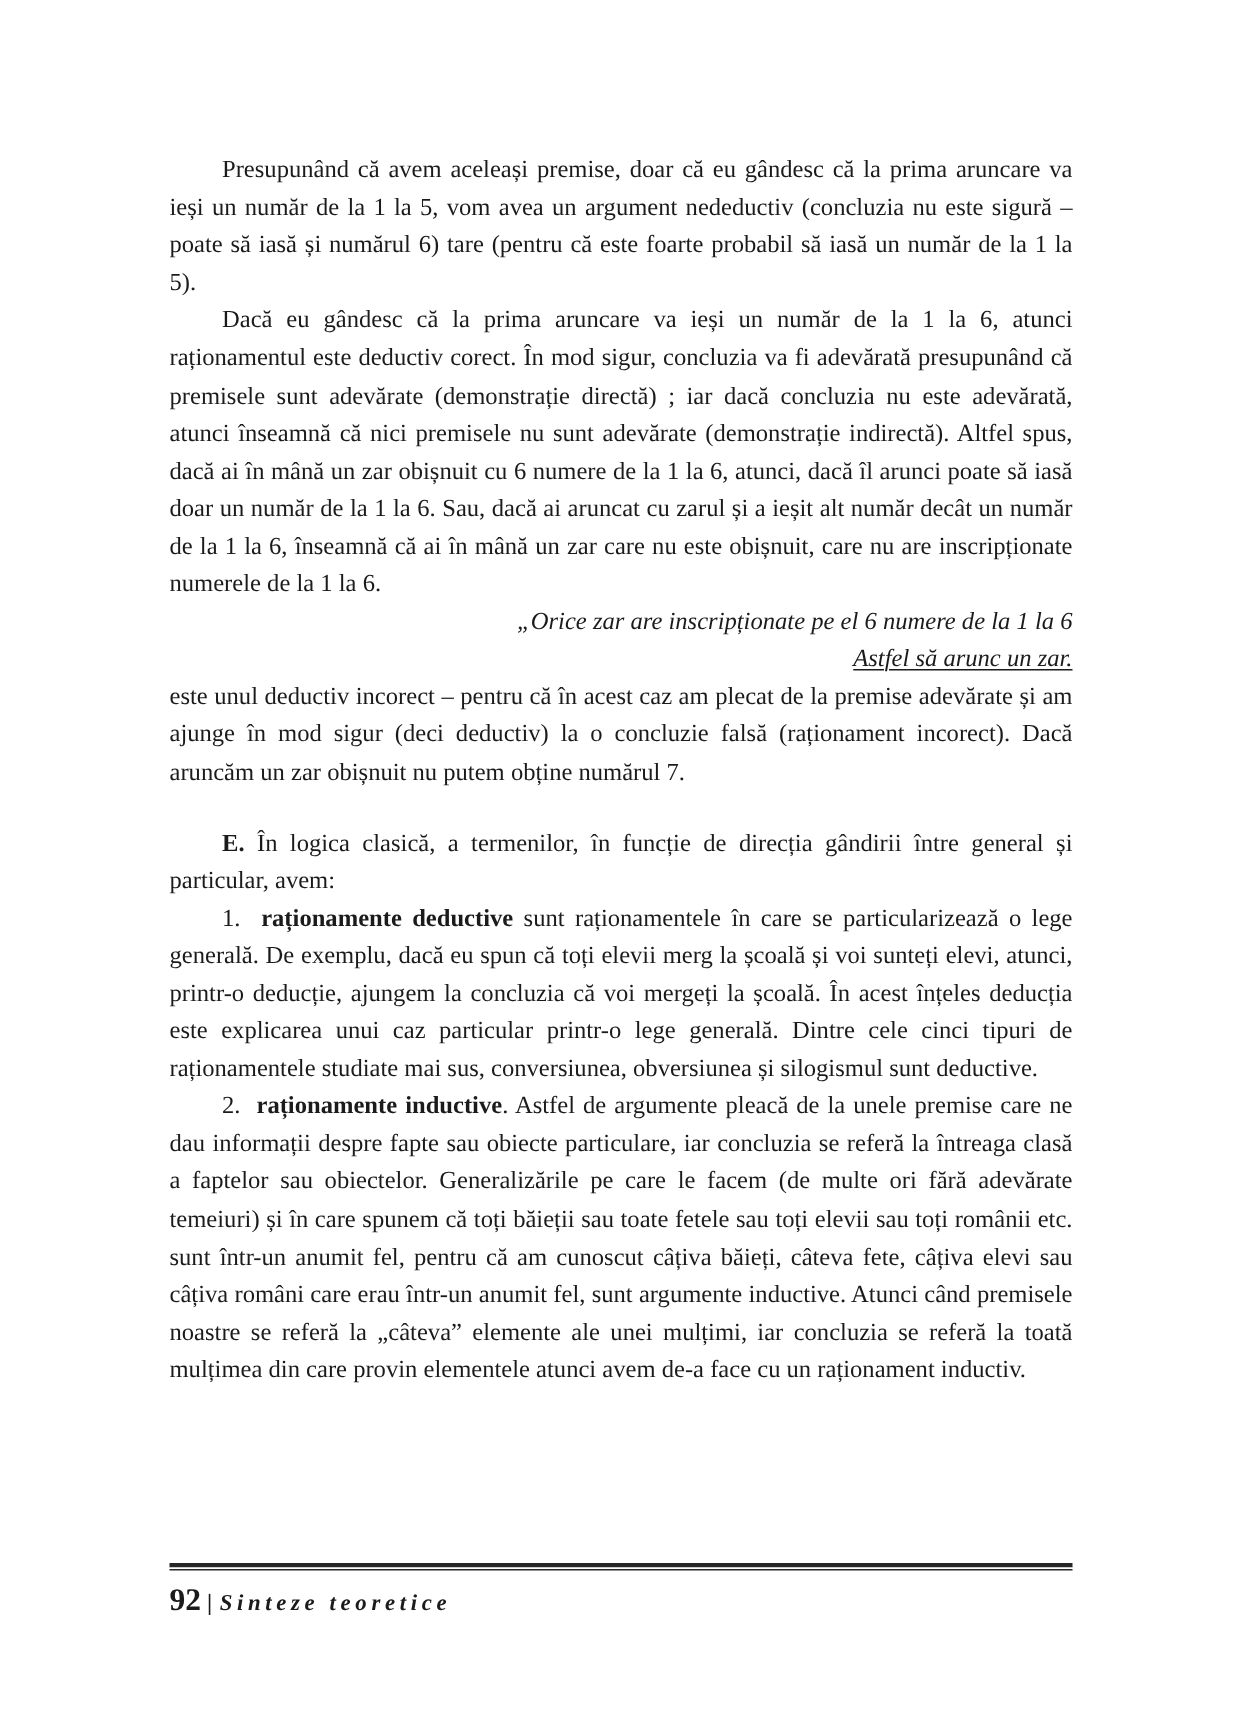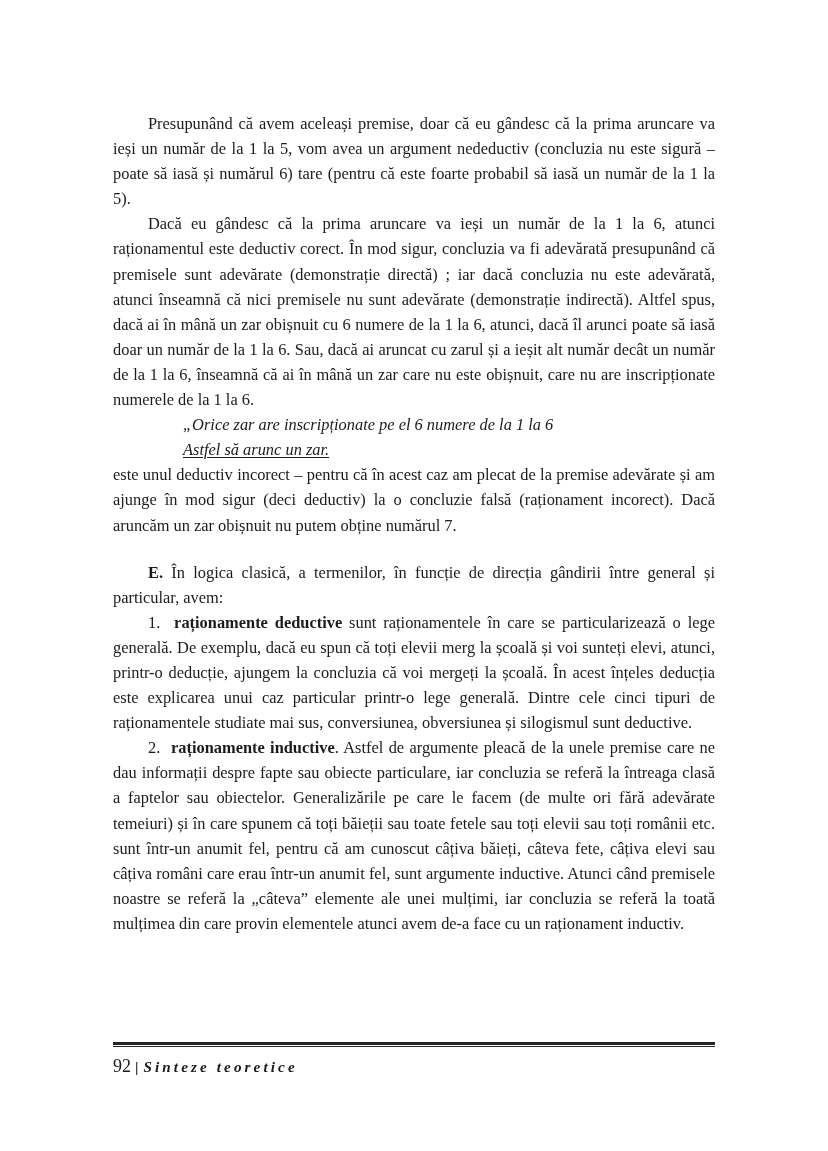--- a/index.html
+++ b/index.html
@@ -20,21 +20,20 @@
     left: 0; top: 0;
     width: 828px;
     height: 1151px;
     background: #ffffff;
   }
   .content {
     position: absolute;
     left: 113px;
     top: 100px;
     width: 602px;
-    margin-top: 11px;
   }
   p.body-par {
     margin: 0;
     font-size: 16.4px;
     line-height: 25.1px;
     text-align: justify;
     text-justify: inter-word;
     text-indent: 35px;
     hyphens: none;
   }
@@ -43,21 +42,21 @@
   }
   p.gap-before {
     margin-top: 22px;
   }
   .quote-block {
     margin: 0;
     padding-left: 70px;
     font-size: 16.4px;
     line-height: 25.1px;
     font-style: italic;
-    text-align: left;
+    text-align: right;
   }
   .quote-line {
     display: block;
     white-space: nowrap;
   }
   .quote-line.underlined {
     text-decoration: underline;
     text-decoration-thickness: 1px;
     text-underline-offset: 2px;
   }
@@ -85,22 +84,22 @@
     height: 1px;
     background: #262626;
   }
   .footer-text {
     margin-top: 9px;
     font-size: 15.5px;
     line-height: 20px;
     white-space: nowrap;
   }
   .footer-page {
-    font-weight: normal;
-    font-size: 18px;
+    font-weight: bold;
+    font-size: 21px;
   }
   .footer-sep {
     font-weight: bold;
     padding: 0 5px 0 4px;
   }
   .footer-title {
     font-style: italic;
     letter-spacing: 3.1px;
     font-size: 15.2px;
     font-weight: bold;

